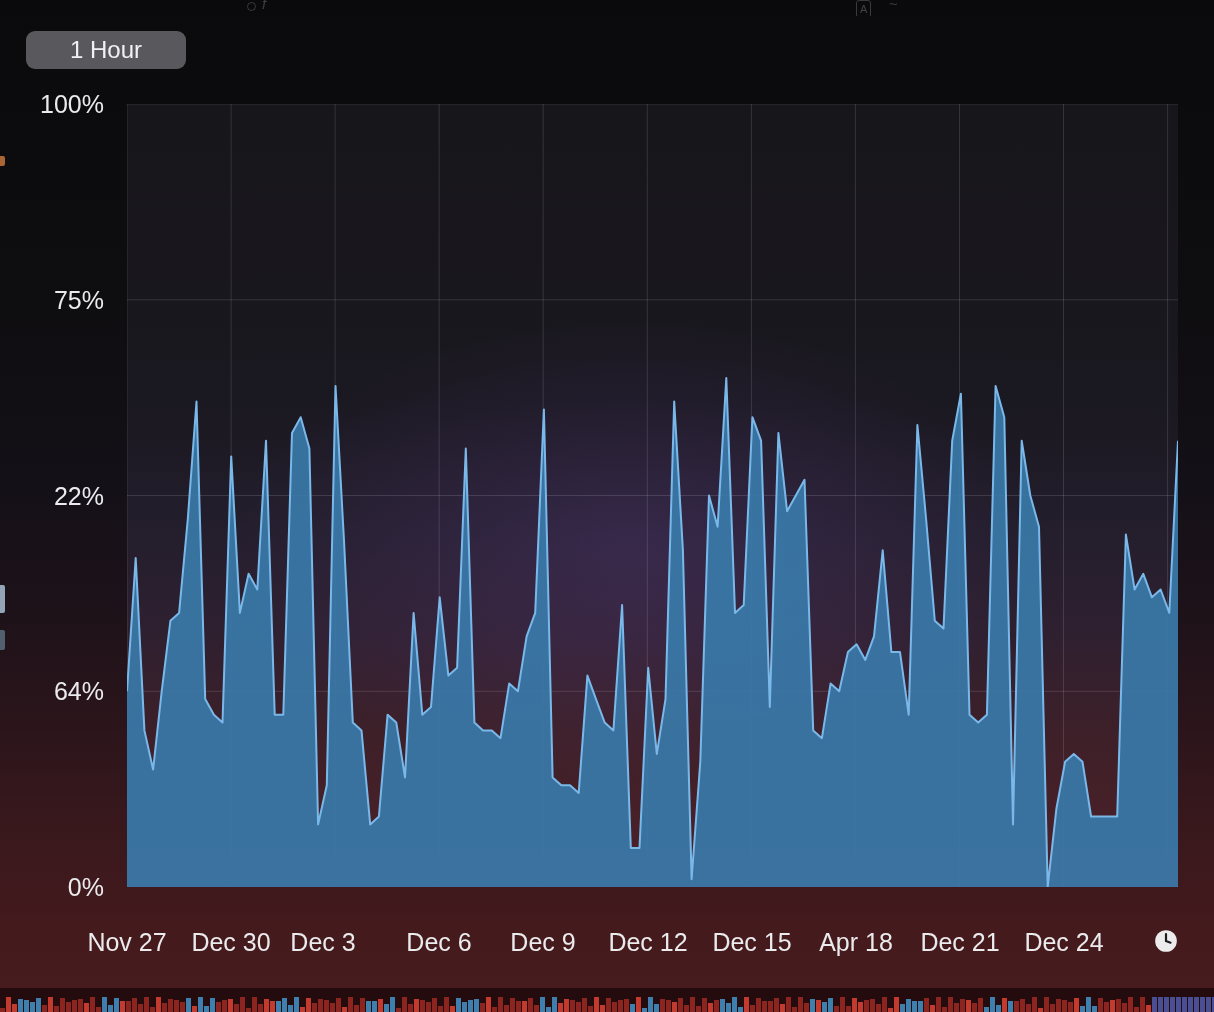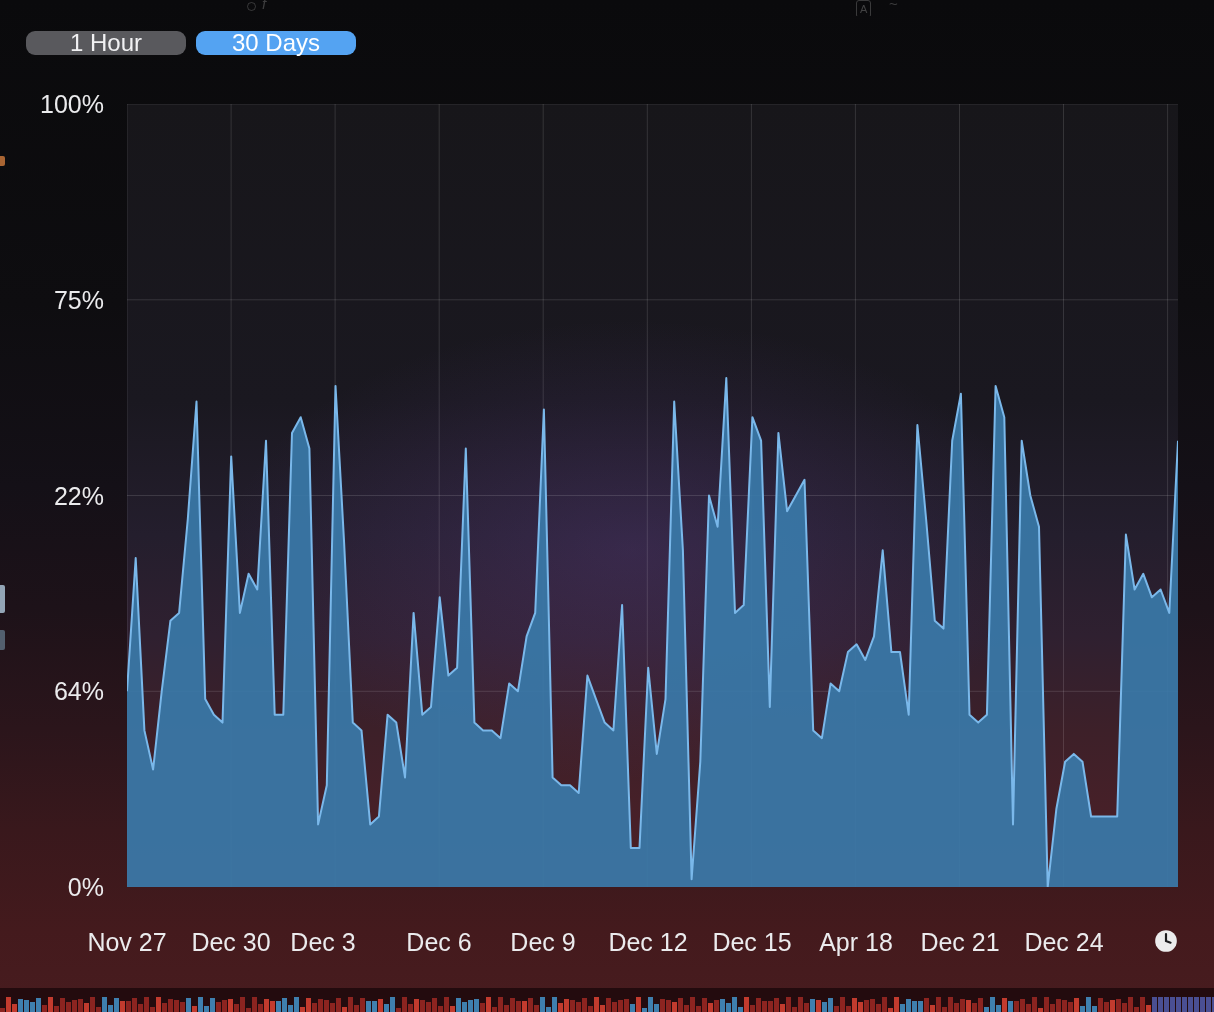--- a/index.html
+++ b/index.html
@@ -16,21 +16,21 @@
 
   
   .topbar { position: absolute; top: 0; left: 0; width: 100%; height: 16px; overflow: hidden; }
   .tb-glyph { position: absolute; top: -4px; color: #6f6f6f; font-size: 15px; opacity: .5; line-height: 16px; }
   .tb-ring { width: 9px; height: 9px; border: 1.5px solid #6f6f6f; border-radius: 50%; top: 2px; opacity: .45; position: absolute; }
   .tb-abox { border: 1px solid #6a6a6a; border-radius: 3px; padding: 0 3px; font-size: 11px; top: 0; color: #7a7a7a; }
 
   
   .range-buttons { position: absolute; top: 31px; left: 26px; display: flex; gap: 10px; }
   .range-btn {
-    width: 160px; height: 24px;
+    width: 160px; height: 38px;
     border: none; border-radius: 9px;
     background: #59595d; color: #f1f1f3;
     font-family: inherit; font-size: 24px;
     display: flex; align-items: center; justify-content: center;
     cursor: pointer;
   }
   .range-btn.active { background: #54a3f2; color: #ffffff; }
 
   
   .y-label {
@@ -76,21 +76,20 @@
     <span class="tb-glyph tb-abox" style="left:856px">A</span>
     <span class="tb-glyph" style="left:889px">~</span>
   </div>
 
   <div class="artifact" style="top:156px;height:10px;background:#c5763a"></div>
   <div class="artifact" style="top:585px;height:28px;background:#a8bfd2"></div>
   <div class="artifact" style="top:630px;height:20px;background:#5c6d7e"></div>
 
   <div class="range-buttons">
     <button class="range-btn">1 Hour</button>
-    <button class="range-btn active">30 Days</button>
   </div>
 
   <span class="y-label" style="top:89px">100%</span>
   <span class="y-label" style="top:285px">75%</span>
   <span class="y-label" style="top:481px">22%</span>
   <span class="y-label" style="top:676px">64%</span>
   <span class="y-label" style="top:872px">0%</span>
 
   <div class="plot">
     <svg id="chart-svg" viewBox="0 0 1051 783" preserveAspectRatio="none">

